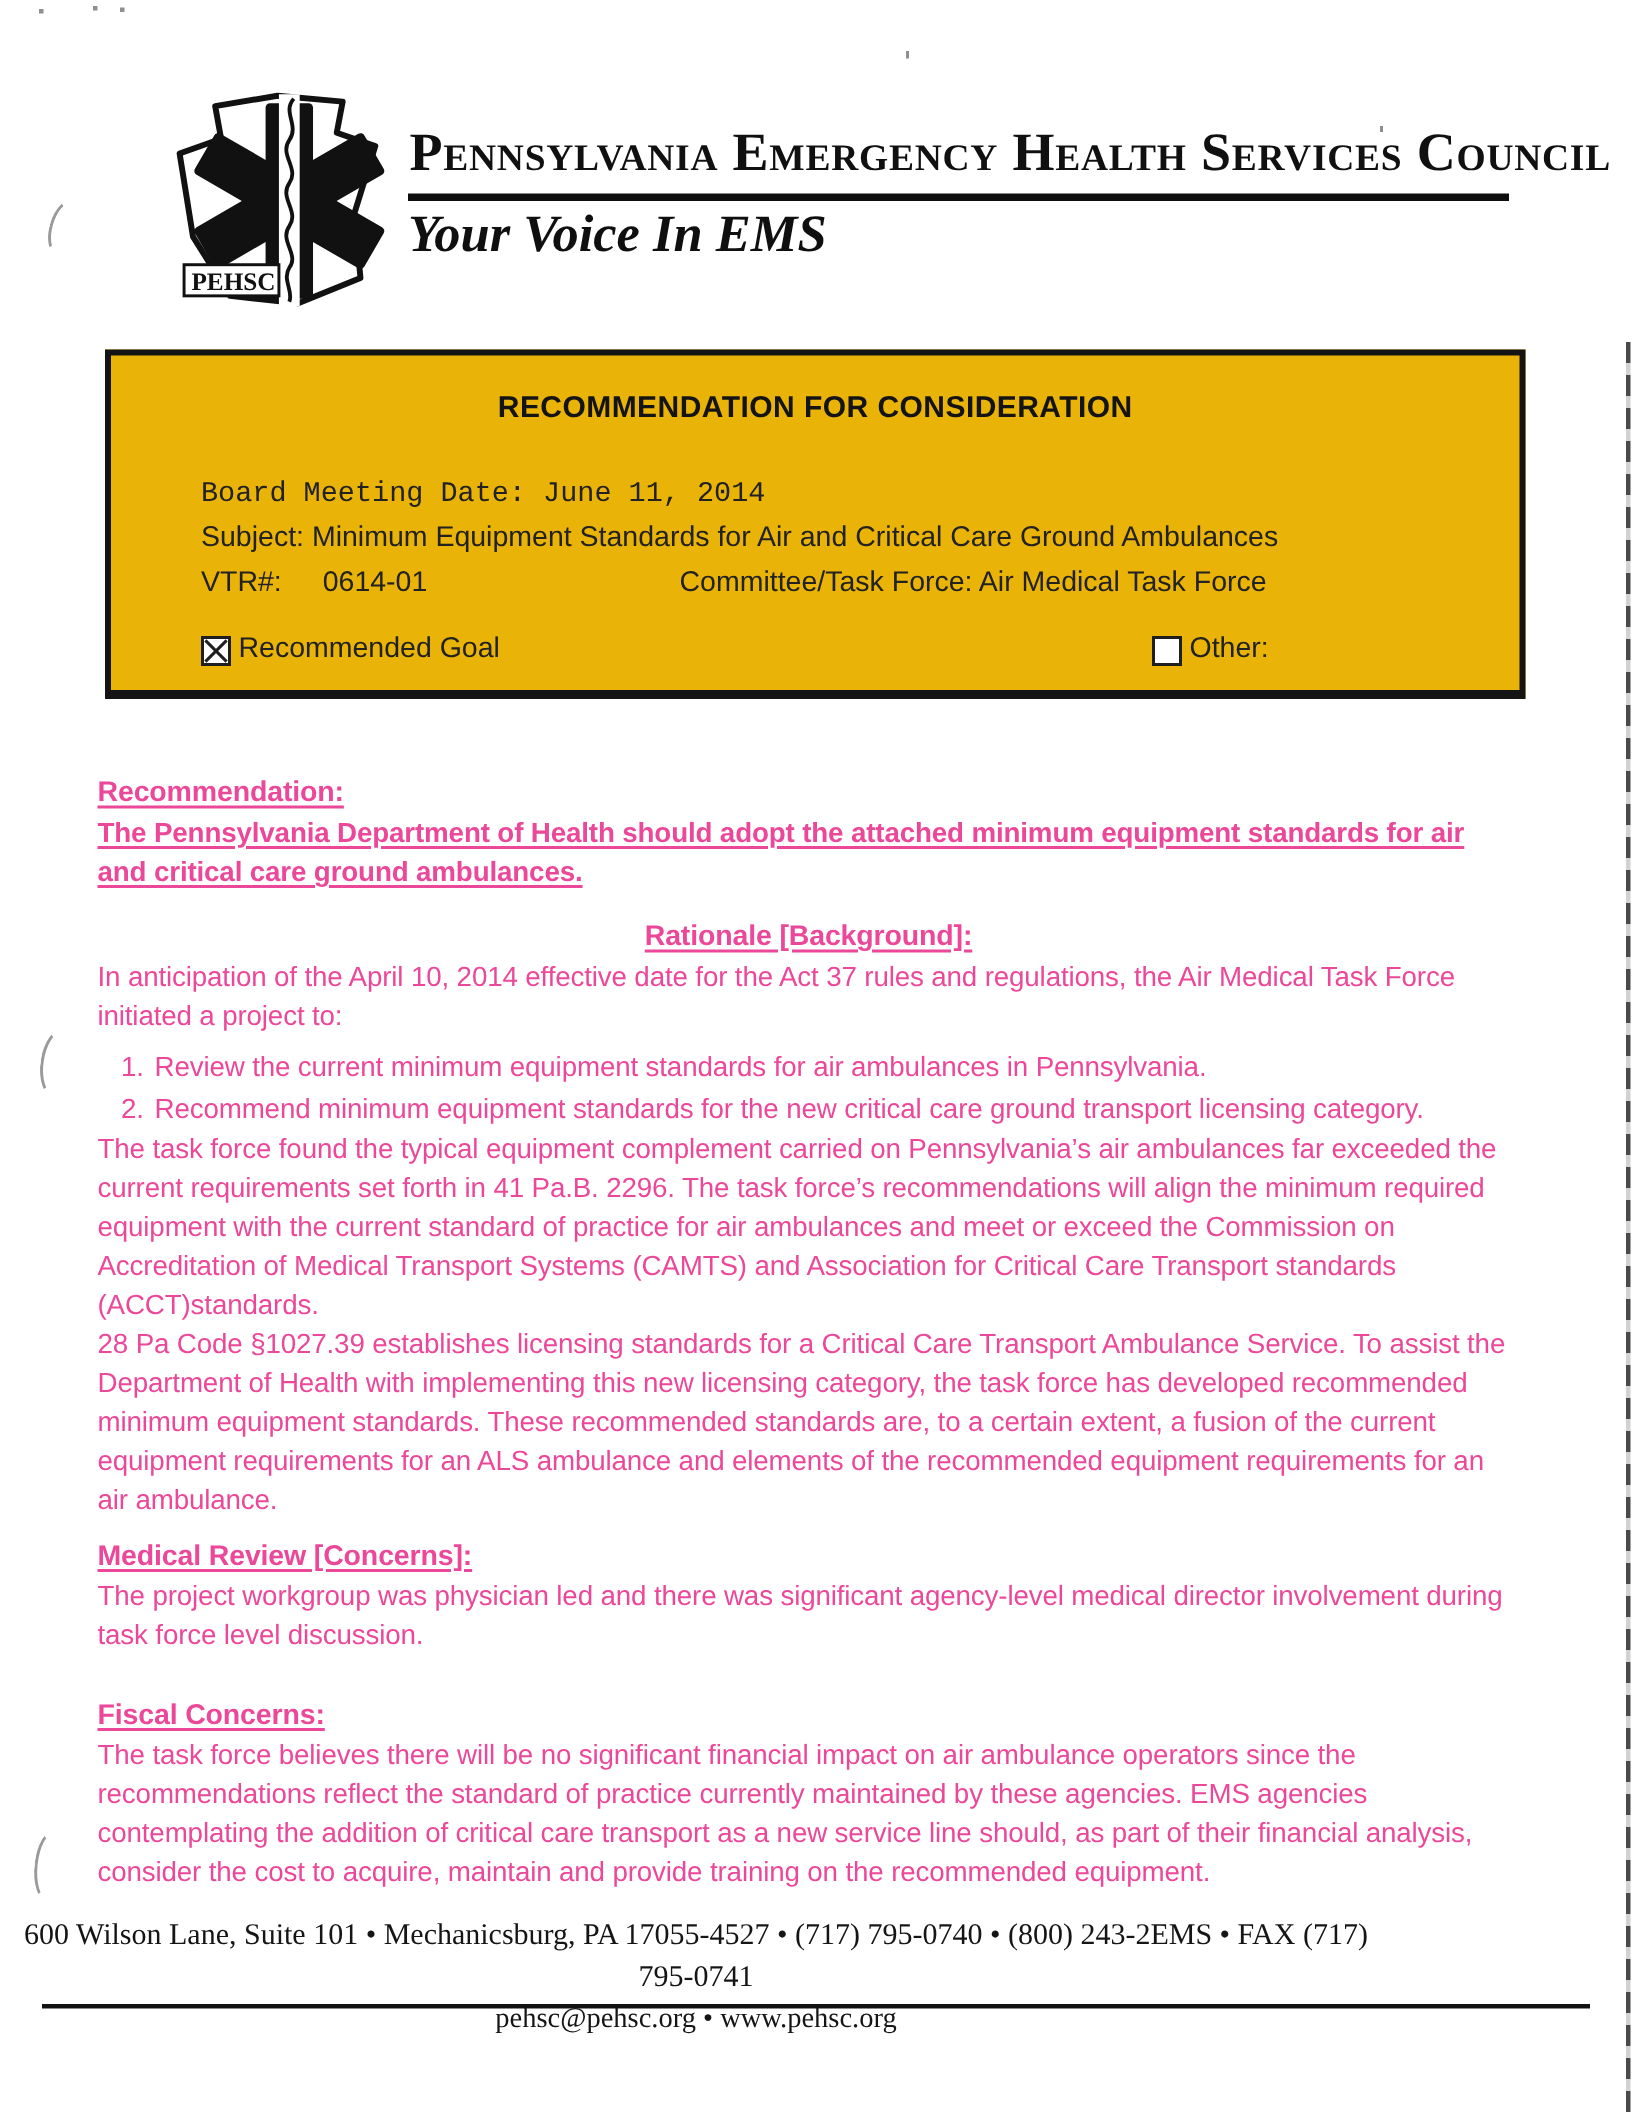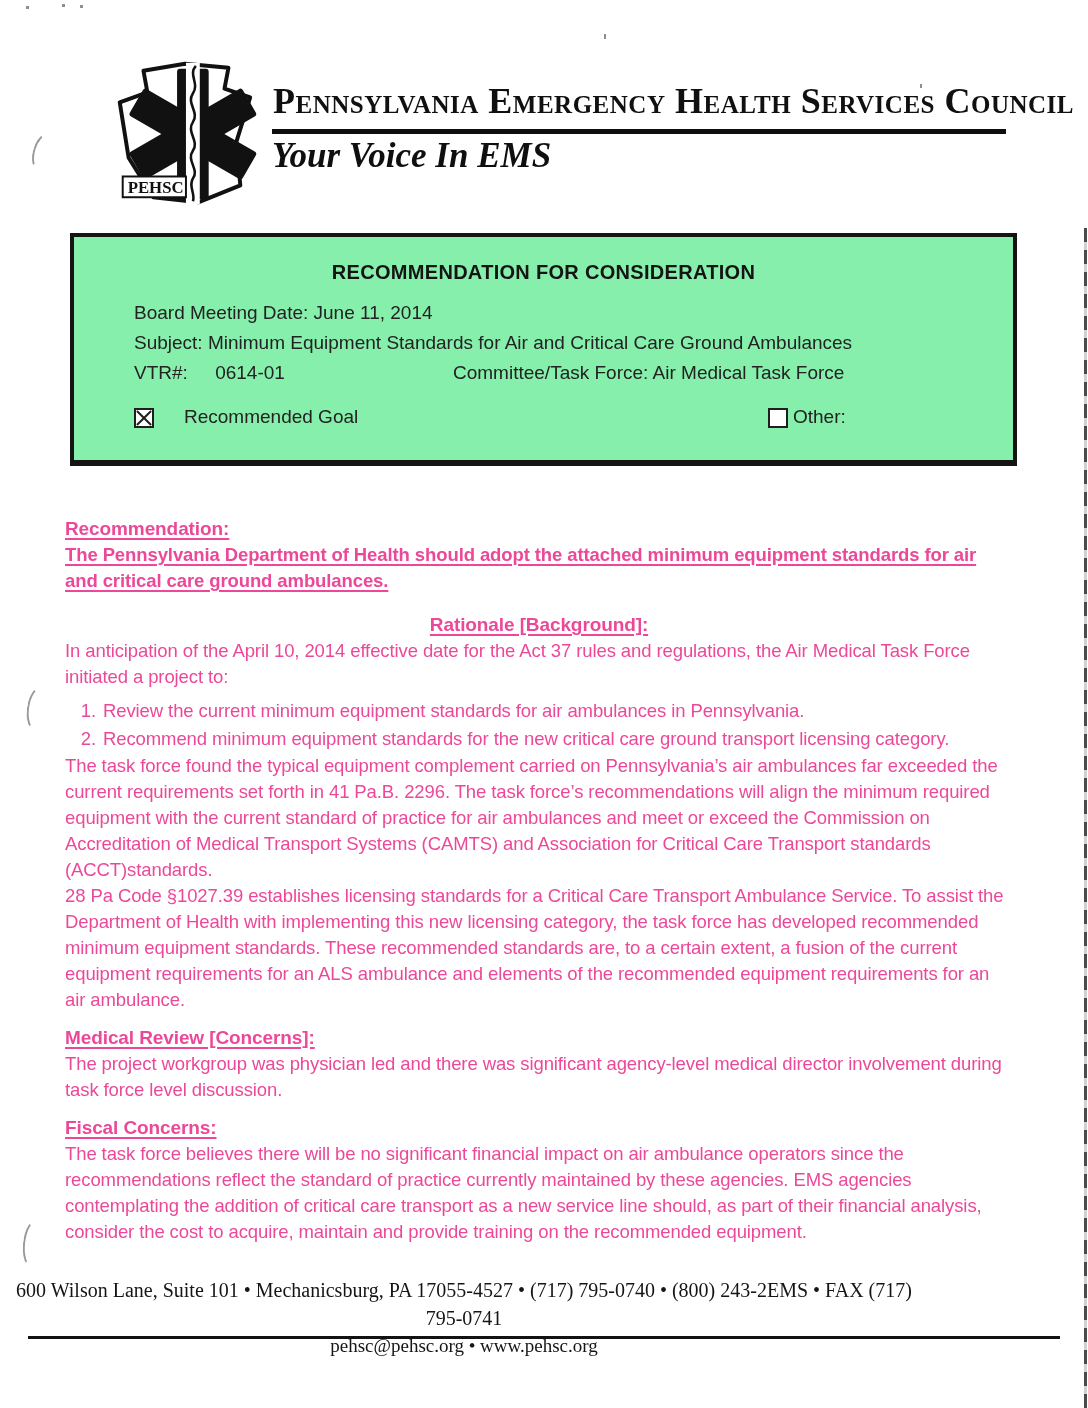--- a/index.html
+++ b/index.html
@@ -33,35 +33,35 @@
     font-size:35px;color:#0f0f0f;
     white-space:nowrap;
   }
 
   
   .form-box{
     position:absolute;left:70px;top:233px;
     width:947px;height:233px;
     border:4px solid #141414;border-bottom-width:6px;
     box-sizing:border-box;
-    background:#86efac;
+    background:#eab308;
   }
   .form-title{
     margin-top:24px;text-align:center;
     font-weight:700;font-size:20px;letter-spacing:.3px;color:#141414;
   }
   .form-rows{margin-left:60px;margin-right:26px;font-size:19px;color:#222;}
   .form-row{margin-top:8px;}
-  .row-board{margin-top:18px;}
+  .row-board{margin-top:34px;font-family:Liberation Mono, monospace;}
   .row-vtr{display:flex;}
   .vtr-pair{width:319px;flex:none;}
   .vtr-pair .value{margin-left:22px;}
   .row-checks{position:relative;height:26px;margin-top:22px;}
   .check-item{position:absolute;top:0;display:flex;align-items:flex-start;}
-  .check-item.pos-0{left:0;gap:25px;}
+  .check-item.pos-0{left:0;}
   .check-item.pos-1{left:254px;}
   .check-item.pos-2{left:634px;}
   .checkbox{
     position:relative;flex:none;
     width:16px;height:16px;margin:2px 5px 0 0;
     border:2px solid #1f1f1f;background:#fff;display:inline-block;
   }
   .checkbox.checked::before,.checkbox.checked::after{
     content:"";position:absolute;left:50%;top:50%;
     width:2px;height:20px;background:#1f1f1f;
@@ -76,21 +76,21 @@
   }
   .sec-heading{
     margin:0;font-size:19px;font-weight:700;
     text-decoration:underline;text-decoration-thickness:2px;text-underline-offset:3px;
   }
   .doc-body p{margin:0;}
   .statement{
     font-weight:700;
     text-decoration:underline;text-decoration-thickness:2px;text-underline-offset:3px;
   }
-  .mt18{margin-top:18px;text-align:center;} .mt20{margin-top:12px;} .mt21{margin-top:21px;}
+  .mt18{margin-top:18px;text-align:center;} .mt20{margin-top:28px;} .mt21{margin-top:21px;}
   .mt12{margin-top:12px;} .mt11{margin-top:11px;}
   ol.rationale-list{margin:7px 0 0 0;padding-left:36px;line-height:28px;}
   ol.rationale-list li{padding-left:2px;}
 
   
   .footer-rule{position:absolute;left:28px;top:1336px;width:1032px;height:3px;background:#121212;}
   .footer-text{
     position:absolute;left:0;top:1276px;width:928px;
     text-align:center;font-family:"Liberation Serif",serif;color:#151515;
   }

